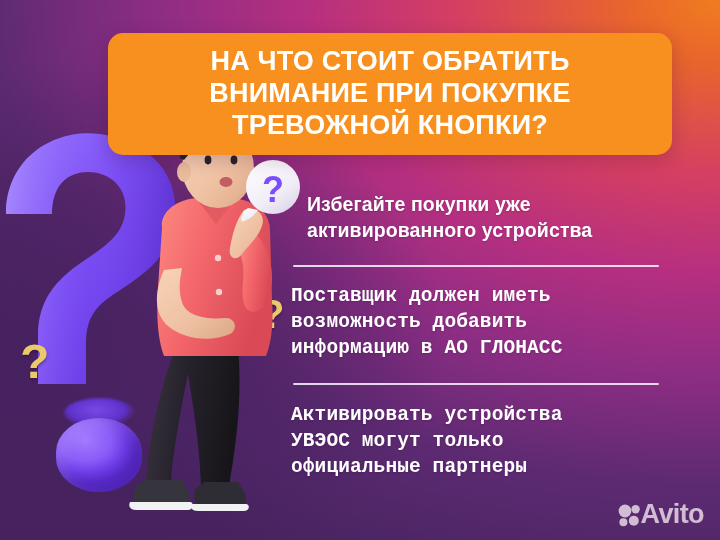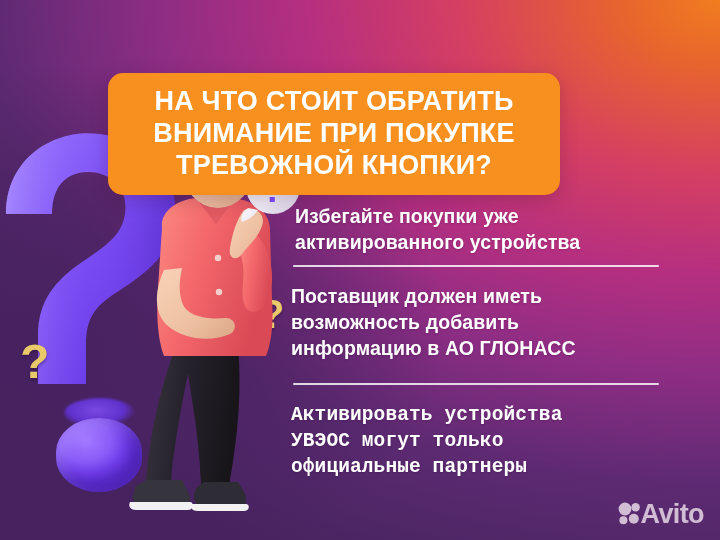--- a/index.html
+++ b/index.html
@@ -84,30 +84,29 @@
   #character svg { display:block; width:100%; height:100%; }
 
   
   #speech-bubble { left: 240px; top: 158px; width: 64px; height: 66px; z-index: 6; }
   #speech-bubble svg { display:block; width:100%; height:100%; }
 
   
   #heading-card {
     left: 108px;
     top: 33px;
-    width: 452px;
+    width: 564px;
     height: 122px;
     background: #f7901e;
     border-radius: 15px;
     box-shadow: 0 5px 18px rgba(60,15,50,.22);
     display: flex;
     align-items: center;
     justify-content: center;
     z-index: 7;
-    margin-top: 40px;
   }
   #heading-text {
     margin: 0;
     color: #ffffff;
     font-size: 27px;
     font-weight: 700;
     line-height: 1.18;
     letter-spacing: .2px;
     text-align: center;
     text-transform: uppercase;
@@ -132,31 +131,32 @@
     white-space: pre-line;
     text-shadow: 0 1px 2px rgba(60,10,60,.25);
   }
   .divider {
     height: 2px;
     background: rgba(255,255,255,.82);
     border: 0;
     border-radius: 2px;
     margin: 0;
   }
-  #bullet-0 { position: absolute; top: 0;   left: 4px; width: 372px; margin-top: 12px; }
+  #bullet-0 { position: absolute; top: 0;   left: 16px; width: 372px; }
   #div-0    { position: absolute; top: 73px;  left: 2px; width: 366px; }
-  #bullet-1 { position: absolute; top: 92px;  left: 0; width: 372px; }
+  #bullet-1 { position: absolute; top: 92px;  left: 0; width: 372px; font-family: Liberation Mono, monospace; }
   #div-1    { position: absolute; top: 191px; left: 2px; width: 366px; }
   #bullet-2 { position: absolute; top: 211px; left: 0; width: 372px; font-family: Liberation Mono, monospace; }
 
   
   #avito-watermark {
     right: 16px;
     bottom: 12px;
     display: flex;
+    align-items: center;
     gap: 0;
     z-index: 8;
     opacity: .80;
   }
   #avito-dots { width: 24px; height: 24px; display:block; }
   #avito-wordmark {
     color: #f0e2ee;
     font-size: 27px;
     font-weight: 700;
     line-height: 1;

